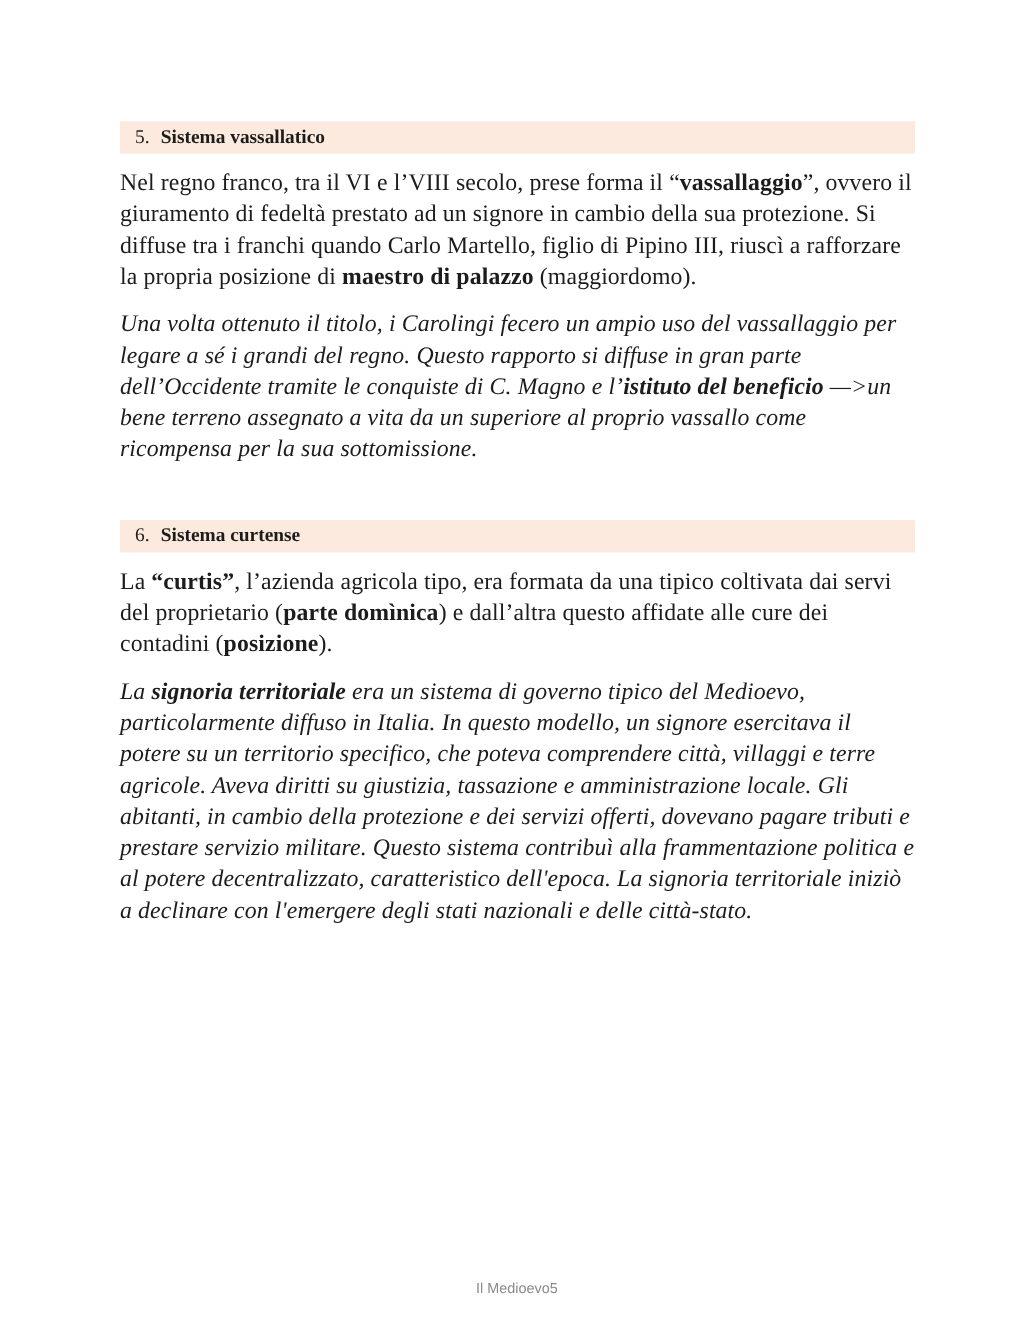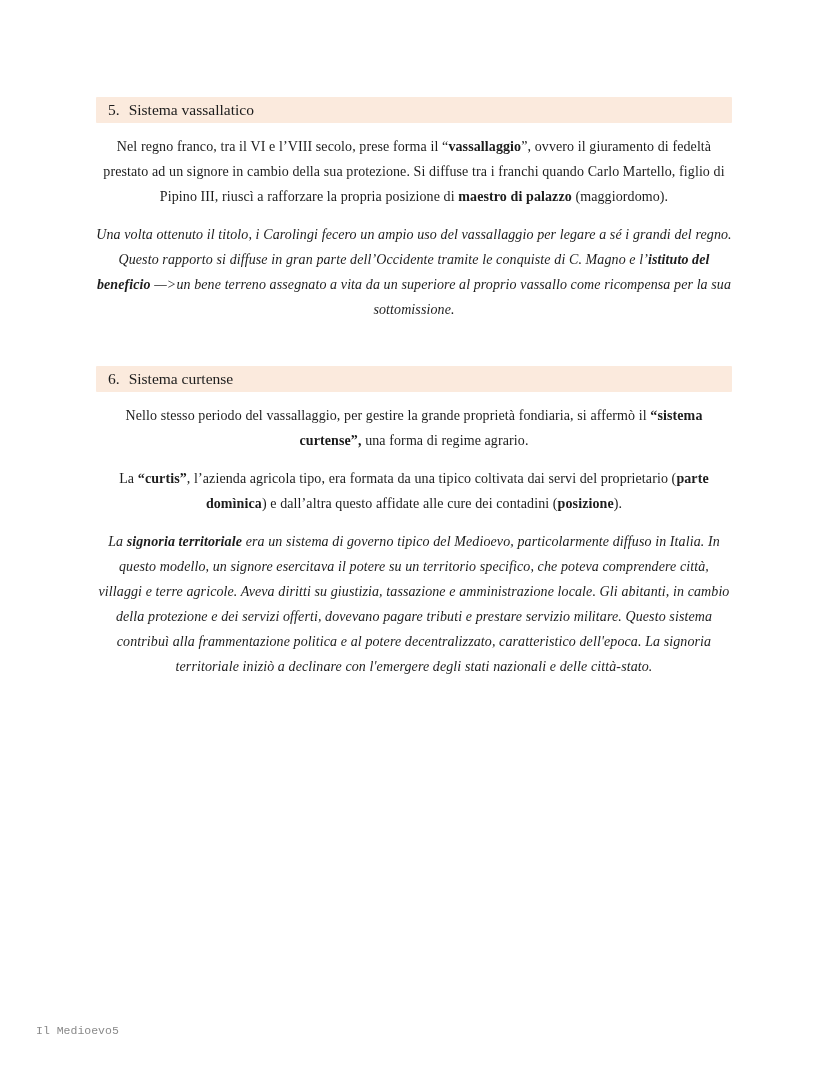--- a/index.html
+++ b/index.html
@@ -20,34 +20,33 @@
   .section-heading{
     background:var(--heading-bg);
     font-size:15.5px;
     line-height:18px;
     padding:4px 12px;
     border-radius:1px;
     display:flex;align-items:baseline;
     margin-bottom:11px;
   }
   .section-heading .h-num{margin-right:9px;}
-  .section-heading .h-title{font-weight:400;}
+  .section-heading .h-title{font-weight:700;}
   p.body-para{
-    font-size:14px;
+    font-size:19px;
     line-height:25px;
     margin:0 0 13px 0;
     letter-spacing:0.1px;
-    text-align:center;
   }
   p.body-para:last-child{margin-bottom:0;font-style:italic;}
   p.body-para b{font-weight:700;}
   .footer{
     position:absolute;left:36px;right:37px;bottom:34px;
-    display:flex;justify-content:flex-start;align-items:baseline;
-    font-family:Liberation Mono, monospace;
+    display:flex;justify-content:center;align-items:baseline;
+    font-family:Liberation Sans, sans-serif;
     font-size:11.5px;
     color:var(--footer-color);
   }
 </style>
 </head>
 <body>
 
 <div class="content">
 
   <section class="section">
@@ -57,21 +56,20 @@
     </div>
     <p class="body-para"><span>Nel regno franco, tra il VI e l’VIII secolo, prese forma il “</span><b>vassallaggio</b><span>”, ovvero il giuramento di fedeltà prestato ad un signore in cambio della sua protezione. Si diffuse tra i franchi quando Carlo Martello, figlio di Pipino III, riuscì a rafforzare la propria posizione di </span><b>maestro di palazzo</b><span> (maggiordomo).</span></p>
     <p class="body-para"><span>Una volta ottenuto il titolo, i Carolingi fecero un ampio uso del vassallaggio per legare a sé i grandi del regno. Questo rapporto si diffuse in gran parte dell’Occidente tramite le conquiste di C. Magno e l’</span><b>istituto del beneficio</b><span> —&gt;un bene terreno assegnato a vita da un superiore al proprio vassallo come ricompensa per la sua sottomissione.</span></p>
   </section>
 
   <section class="section">
     <div class="section-heading">
       <span class="h-num">6.</span>
       <span class="h-title">Sistema curtense</span>
     </div>
-    <p class="body-para"><span>Nello stesso periodo del vassallaggio, per gestire la grande proprietà fondiaria, si affermò il </span><b>“sistema curtense”,</b><span> una forma di regime agrario.</span></p>
     <p class="body-para"><span>La </span><b>“curtis”</b><span>, l’azienda agricola tipo, era formata da una tipico coltivata dai servi del proprietario (</span><b>parte domìnica</b><span>) e dall’altra questo affidate alle cure dei contadini (</span><b>posizione</b><span>).</span></p>
     <p class="body-para"><span>La </span><b>signoria territoriale</b><span> era un sistema di governo tipico del Medioevo, particolarmente diffuso in Italia. In questo modello, un signore esercitava il potere su un territorio specifico, che poteva comprendere città, villaggi e terre agricole. Aveva diritti su giustizia, tassazione e amministrazione locale. Gli abitanti, in cambio della protezione e dei servizi offerti, dovevano pagare tributi e prestare servizio militare. Questo sistema contribuì alla frammentazione politica e al potere decentralizzato, caratteristico dell'epoca. La signoria territoriale iniziò a declinare con l'emergere degli stati nazionali e delle città-stato.</span></p>
   </section>
 
 </div>
 
 <div class="footer">
   <span>Il Medioevo</span>
   <span>5</span>
 </div>

